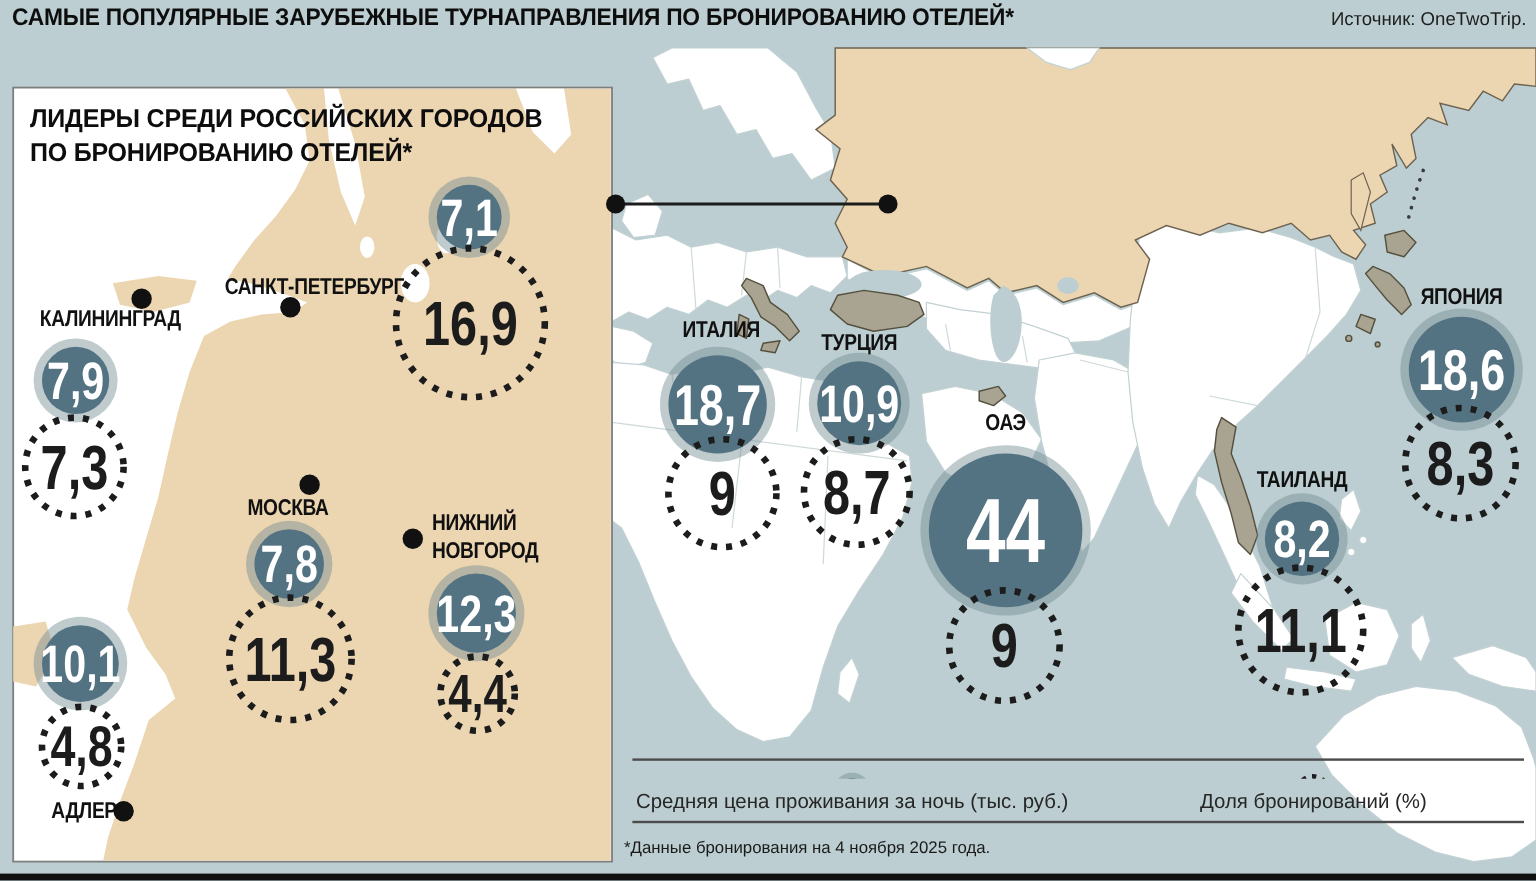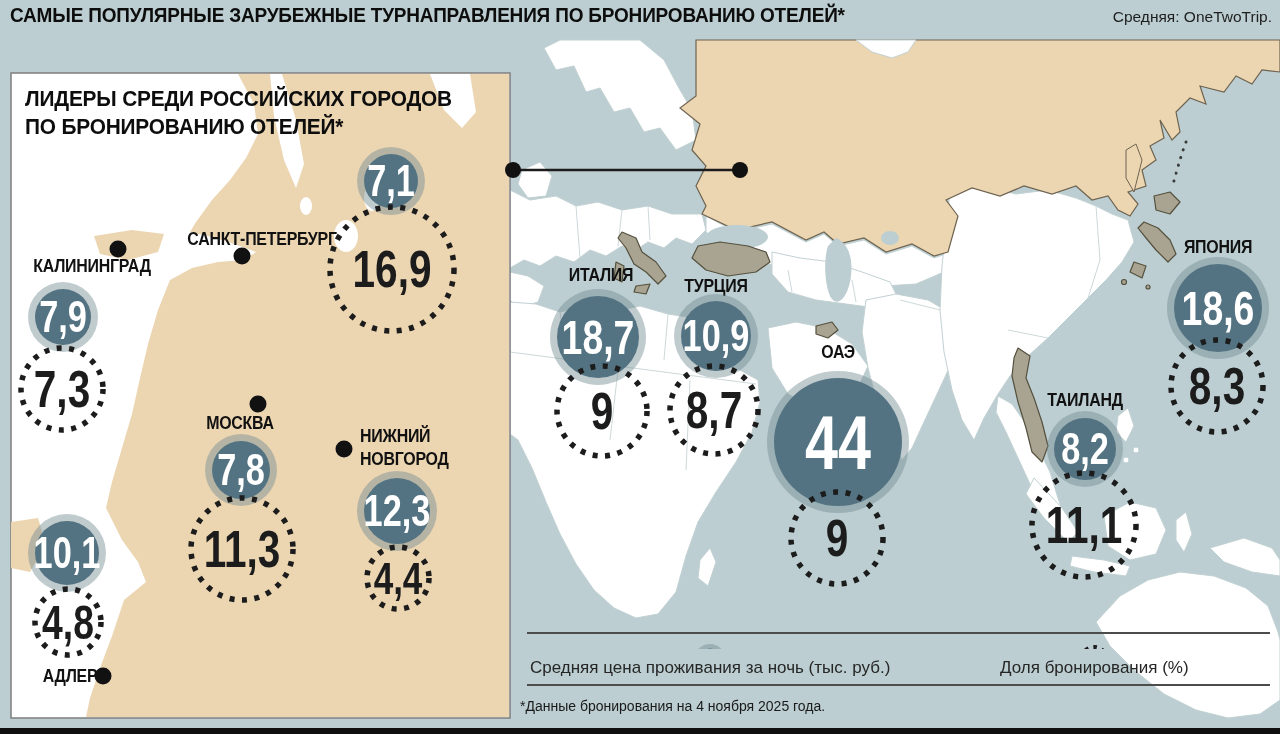--- a/index.html
+++ b/index.html
@@ -268,40 +268,40 @@
           </g>
           <circle cx="1217" cy="386" r="46" fill="none" stroke="#1c1c1c" stroke-width="5.5" stroke-dasharray="5 7.5"></circle>
           <g transform="translate(1217 404.2) scale(0.78 1)">
             <text x="0" y="0" text-anchor="middle" fill="#1c1c1c" font-size="52" font-weight="bold">8,3</text>
           </g>
         </g>
       </g>
   </svg>
 
   <div class="hdr-title">САМЫЕ ПОПУЛЯРНЫЕ ЗАРУБЕЖНЫЕ ТУРНАПРАВЛЕНИЯ ПО БРОНИРОВАНИЮ ОТЕЛЕЙ*</div>
-  <div class="hdr-source">Средняя: OneTwoTrip.</div>
+  <div class="hdr-source">Источник: OneTwoTrip.</div>
 
   <div class="panel-title">
     <div>ЛИДЕРЫ СРЕДИ РОССИЙСКИХ ГОРОДОВ</div>
     <div>ПО БРОНИРОВАНИЮ ОТЕЛЕЙ*</div>
   </div>
 
   <div class="legend-line" style="left:527px;top:632px;width:743px;"></div>
   <div class="legend-row">
     <div class="legend-item" style="left:2px;top:0;">
       <svg width="36" height="36">
         <circle cx="18" cy="18" r="16" fill="rgba(116,139,147,0.45)"></circle>
         <circle cx="18" cy="18" r="11.5" fill="#537382"></circle>
       </svg>
       <span class="legend-label">Средняя цена проживания за ночь (тыс. руб.)</span>
     </div>
     <div class="legend-item" style="left:472px;top:0;">
       <svg width="36" height="36">
         <circle cx="18" cy="18" r="13" fill="none" stroke="#1c1c1c" stroke-width="4" stroke-dasharray="3.6 5"></circle>
       </svg>
-      <span class="legend-label">Доля бронирования (%)</span>
+      <span class="legend-label">Доля бронирований (%)</span>
     </div>
   </div>
   <div class="legend-line" style="left:527px;top:684px;width:743px;"></div>
 
   <div class="footnote">*Данные бронирования на 4 ноября 2025 года.</div>
   <div class="bottom-bar"></div>
 </div>
 
 </body></html>

